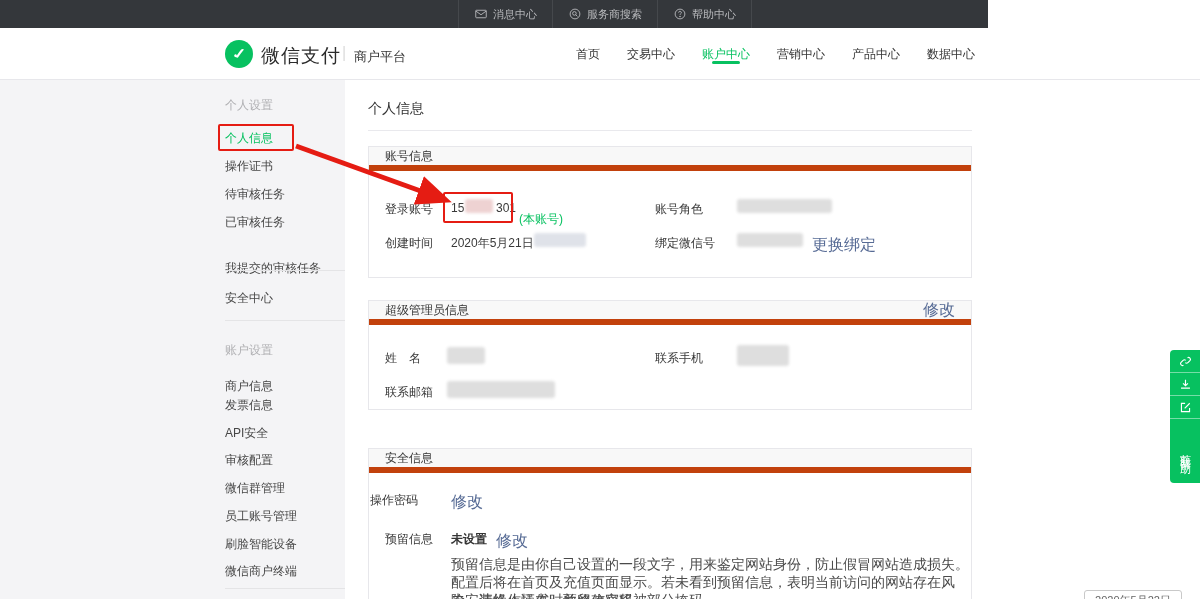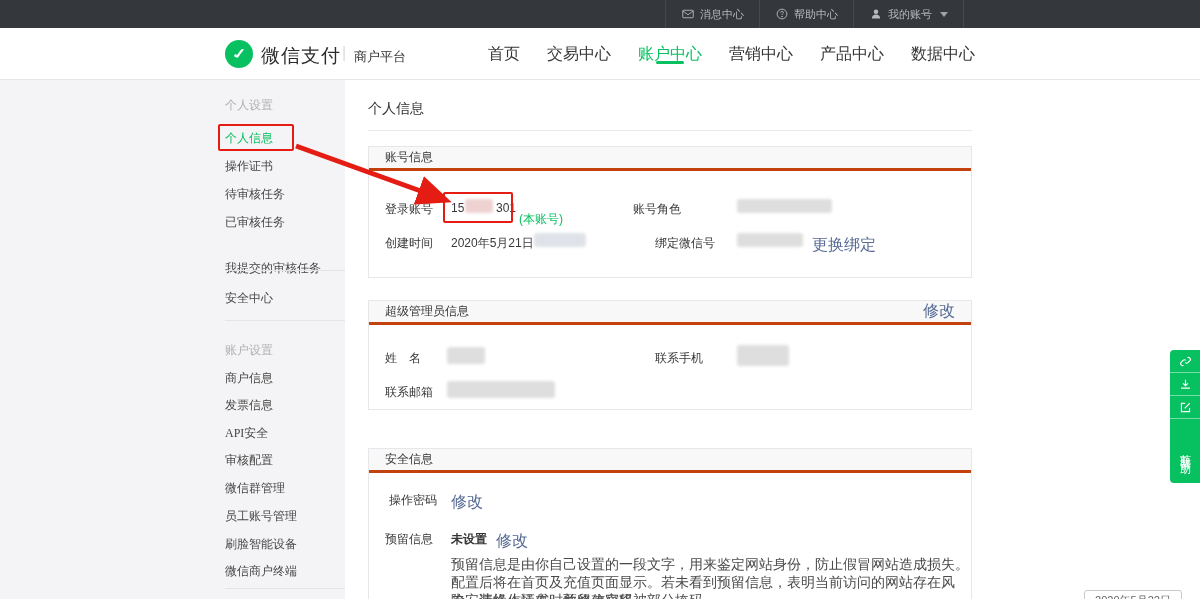--- a/index.html
+++ b/index.html
@@ -1,21 +1,21 @@
 <!DOCTYPE html>
 <html><head>
 <meta charset="utf-8">
 <style>
   * { margin:0; padding:0; box-sizing:border-box; }
   html,body { width:1200px; height:599px; overflow:hidden; background:#fff;
               font-family:"Liberation Sans", sans-serif; }
   .abs { position:absolute; }
 
   
-  .topbar { position:absolute; left:0; top:0; width:1200px; height:28px; background:#34373b;padding-left:15px; }
+  .topbar { position:absolute; left:0; top:0; width:988px; height:28px; background:#34373b;padding-left:15px; }
   .topbar-items { position:absolute; right:236px; top:0; height:28px; display:flex; }
   .topbar-item { display:flex; align-items:center; gap:6px; padding:0 15px; height:28px;
                  color:#b9babd; font-size:11px; border-left:1px solid #45484c; cursor:pointer; }
   .topbar-item:last-child { border-right:1px solid #45484c; }
   .tb-ic { display:inline-flex; width:13px; height:13px; align-items:center; justify-content:center; }
   .tb-ic svg { width:12px; height:12px; stroke:#b9babd; fill:none; stroke-width:1.2; }
   .caret { width:0; height:0; border-left:4px solid transparent; border-right:4px solid transparent;
            border-top:5px solid #9fa1a4; margin-left:2px; }
 
   
@@ -23,39 +23,39 @@
             border-bottom:1px solid #e7e7eb; }
   .logo-bubble { position:absolute; left:225px; top:12px; width:28px; height:28px; border-radius:50%;
                  background:#07c160; color:#fff; font-size:17px; font-weight:bold; display:flex;
                  align-items:center; justify-content:center; }
   .logo-bubble:after { content:""; position:absolute; left:4px; bottom:-2px; width:0; height:0;
                  border:5px solid transparent; border-top:8px solid #07c160; transform:rotate(18deg); }
   .brand { position:absolute; left:261px; top:15px; font-size:19px; color:#2b2b2b; letter-spacing:1px; }
   .brand-sep { position:absolute; left:342px; top:16px; color:#dcdcdc; font-size:16px; }
   .brand-sub { position:absolute; left:354px; top:20px; font-size:13px; color:#353535; }
   .nav { position:absolute; right:225px; top:0; height:52px; display:flex; gap:27px; align-items:center; }
-  .nav-item { font-size:16px; color:#353535; cursor:pointer; position:relative; height:36px;
+  .nav-item { font-size:12px; color:#353535; cursor:pointer; position:relative; height:36px;
               display:flex; align-items:center; }
   .nav-item.active { color:#07c160; }
   .nav-item.active:after { content:""; position:absolute; left:50%; transform:translateX(-50%);
               bottom:8px; width:28px; height:3px; border-radius:2px; background:#07c160; }
 
   
-  .sidebar { position:absolute; left:0; top:80px; width:345px; height:519px; background:#f4f4f6;font-family:Liberation Serif, serif; }
+  .sidebar { position:absolute; left:0; top:80px; width:345px; height:519px; background:#f4f4f6; }
   .side-head { position:absolute; left:225px; font-size:12px; color:#b0b0b3; }
   .side-item { position:absolute; left:225px; font-size:12px; color:#464646; cursor:pointer; }
   .side-item.active { color:#07c160; }
   .side-div { position:absolute; left:225px; width:120px; border-top:1px solid #e4e4e6; }
 
   
   .page-title { position:absolute; left:368px; top:100px; font-size:14px; color:#333; }
   .title-div { position:absolute; left:368px; top:130px; width:604px; border-top:1px solid #e9e9ed; }
 
   .box { position:absolute; left:368px; width:604px; background:#fff; border:1px solid #e7e7eb; }
-  .box-head { height:24px; background:#f8f8f8; border-bottom:3px solid #c2410c; display:flex;
+  .box-head { height:24px; background:#f8f8f8; border-bottom:6px solid #c2410c; display:flex;
               align-items:center; justify-content:space-between; padding:0 16px; }
   .box-head-title { font-size:12px; color:#353535; }
   .label { position:absolute; font-size:12px; color:#393939; }
   .value { position:absolute; font-size:12px; color:#393939; }
   .link { color:#576b95; cursor:pointer; text-decoration:none; font-size:16px; }
   .green-text { color:#07c160; font-size:12px; }
   .blur { position:absolute; border-radius:3px; filter:blur(1.6px); }
   .blur.gray { background:#dedede; }
   .blur.pink { background:#eed2d2; }
   .blur.bluegray { background:#dfe2e9; }
@@ -91,35 +91,35 @@
             <rect x="1" y="3" width="14" height="10" rx="1"></rect>
             <path d="M1 4 L8 9 L15 4"></path>
           </svg>
       </span>
       <span>消息中心</span>
     </div>
     <div class="topbar-item">
       <span class="tb-ic">
         <svg viewBox="0 0 16 16">
             <circle cx="8" cy="8" r="6.5"></circle>
+            <circle cx="7.2" cy="7.2" r="2.4"></circle>
+            <path d="M9 9 L11.2 11.2"></path>
+          </svg>
+      </span>
+      <span>服务商搜索</span>
+    </div>
+    <div class="topbar-item">
+      <span class="tb-ic">
+        <svg viewBox="0 0 16 16">
+            <circle cx="8" cy="8" r="6.5"></circle>
             <path d="M6.2 6.2 a1.8 1.8 0 1 1 2.6 1.6 c-.6.3-.8.7-.8 1.4"></path>
             <circle cx="8" cy="11.4" r="0.5" fill="#b9babd"></circle>
           </svg>
       </span>
       <span>帮助中心</span>
-    </div>
-    <div class="topbar-item">
-      <span class="tb-ic">
-        <svg viewBox="0 0 16 16">
-            <circle cx="8" cy="5" r="3" fill="#b9babd" stroke="none"></circle>
-            <path d="M2.5 14 a5.5 5.5 0 0 1 11 0 Z" fill="#b9babd" stroke="none"></path>
-          </svg>
-      </span>
-      <span>我的账号</span>
-      <span class="caret"></span>
     </div>
   </div>
 </div>
 
 <div class="header">
   <div class="logo-bubble">
     <span>✓</span>
   </div>
   <div class="brand">微信支付</div>
   <div class="brand-sep">|</div>
@@ -138,21 +138,21 @@
   <div class="side-head" style="top:17px">个人设置</div>
   <div class="side-item active" style="top:50px">个人信息</div>
   <div class="side-item" style="top:78px">操作证书</div>
   <div class="side-item" style="top:106px">待审核任务</div>
   <div class="side-item" style="top:134px">已审核任务</div>
   <div class="side-item" style="top:180px">我提交的审核任务</div>
   <div class="side-div" style="top:190px"></div>
   <div class="side-item" style="top:210px">安全中心</div>
   <div class="side-div" style="top:240px"></div>
   <div class="side-head" style="top:262px">账户设置</div>
-  <div class="side-item" style="top:290px">商户信息</div>
+  <div class="side-item" style="top:298px">商户信息</div>
   <div class="side-item" style="top:317px">发票信息</div>
   <div class="side-item" style="top:345px">API安全</div>
   <div class="side-item" style="top:372px">审核配置</div>
   <div class="side-item" style="top:400px">微信群管理</div>
   <div class="side-item" style="top:428px">员工账号管理</div>
   <div class="side-item" style="top:456px">刷脸智能设备</div>
   <div class="side-item" style="top:483px">微信商户终端</div>
   <div class="side-div" style="top:508px"></div>
 </div>
 
@@ -162,21 +162,21 @@
 <div class="box" style="top:146px; height:132px;">
   <div class="box-head">
     <span class="box-head-title">账号信息</span>
   </div>
 </div>
 <div class="label" style="left:385px; top:201px;">登录账号</div>
 <div class="value" style="left:451px; top:201px;">15</div>
 <div class="blur pink" style="left:465px; top:199px; width:28px; height:14px;"></div>
 <div class="value" style="left:496px; top:201px;">301</div>
 <div class="green-text abs" style="left:519px; top:211px;">(本账号)</div>
-<div class="label" style="left:633px; top:201px;">账号角色</div>
+<div class="label" style="left:655px; top:201px;">账号角色</div>
 <div class="blur gray" style="left:737px; top:199px; width:95px; height:14px;"></div>
 <div class="label" style="left:385px; top:235px;">创建时间</div>
 <div class="value" style="left:451px; top:235px;">2020年5月21日</div>
 <div class="blur bluegray" style="left:534px; top:233px; width:52px; height:14px;"></div>
 <div class="label" style="left:655px; top:235px;">绑定微信号</div>
 <div class="blur gray" style="left:737px; top:233px; width:66px; height:14px;"></div>
 <a class="link abs" style="left:812px; top:235px;">更换绑定</a>
 
 <div class="box" style="top:300px; height:110px;text-align:right;">
   <div class="box-head">
@@ -189,21 +189,21 @@
 <div class="label" style="left:655px; top:350px;">联系手机</div>
 <div class="blur gray" style="left:737px; top:345px; width:52px; height:21px;"></div>
 <div class="label" style="left:385px; top:384px;">联系邮箱</div>
 <div class="blur gray" style="left:447px; top:381px; width:108px; height:17px;"></div>
 
 <div class="box" style="top:448px; height:151px; border-bottom:none;">
   <div class="box-head">
     <span class="box-head-title">安全信息</span>
   </div>
 </div>
-<div class="label" style="left:389px; top:492px;">操作密码</div>
+<div class="label" style="left:370px; top:492px;">操作密码</div>
 <a class="link abs" style="left:451px; top:492px;">修改</a>
 <div class="label" style="left:385px; top:531px;">预留信息</div>
 <div class="value" style="left:451px; top:531px; font-weight:bold; color:#353535;">未设置</div>
 <a class="link abs" style="left:496px; top:531px;">修改</a>
 <div class="desc-line" style="left:451px; top:556px;">预留信息是由你自己设置的一段文字，用来鉴定网站身份，防止假冒网站造成损失。</div>
 <div class="desc-line" style="left:451px; top:574px;">配置后将在首页及充值页面显示。若未看到预留信息，表明当前访问的网站存在风险，请终止操作，并修改密码。</div>
 <div class="desc-line" style="left:451px; top:592px;">未安装操作证书时预留信息将被部分掩码。</div>
 
 <div class="red-box" style="left:218px; top:124px; width:76px; height:27px;"></div>
 <div class="red-box" style="left:443px; top:192px; width:70px; height:31px;"></div>

